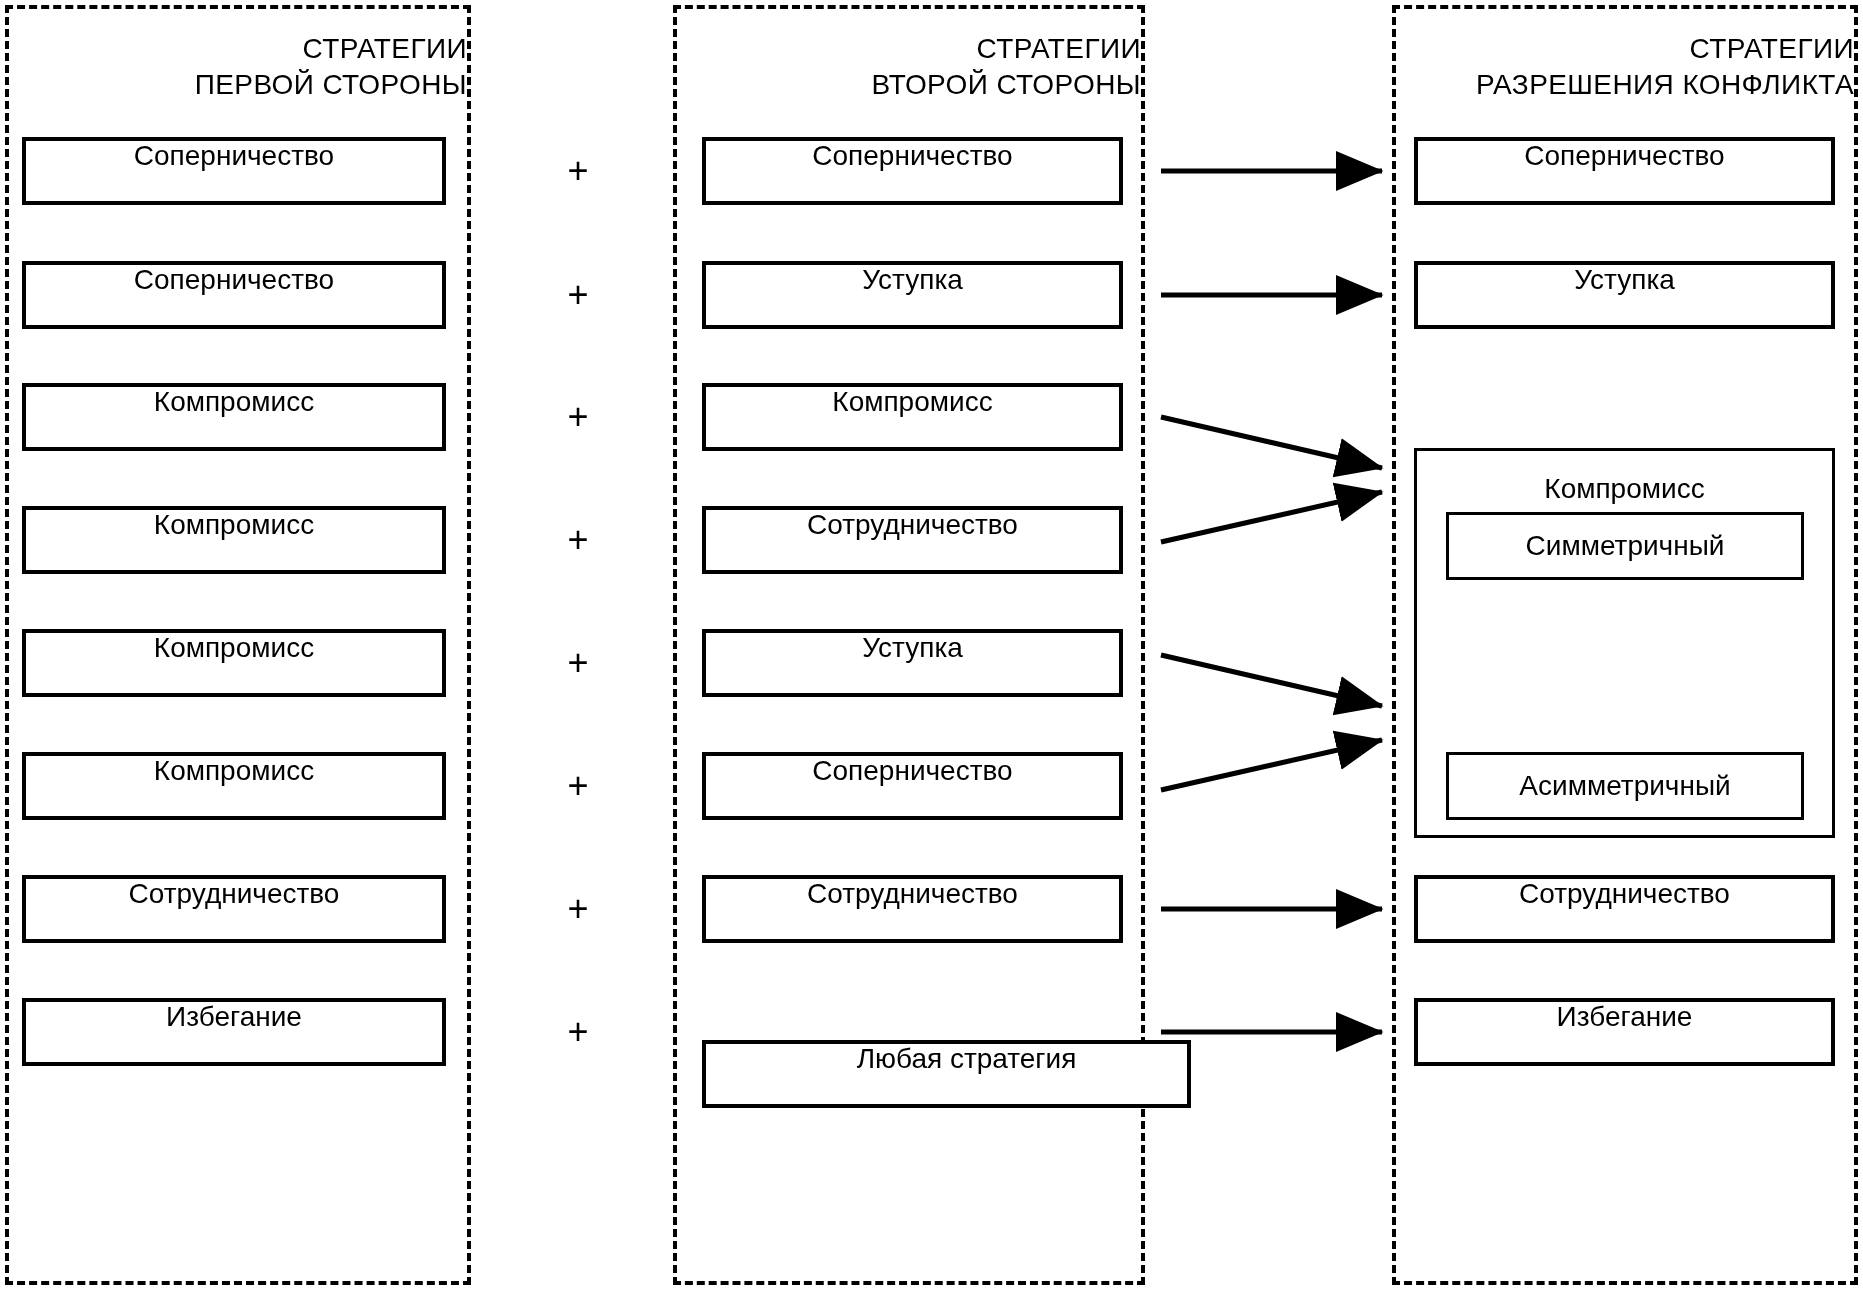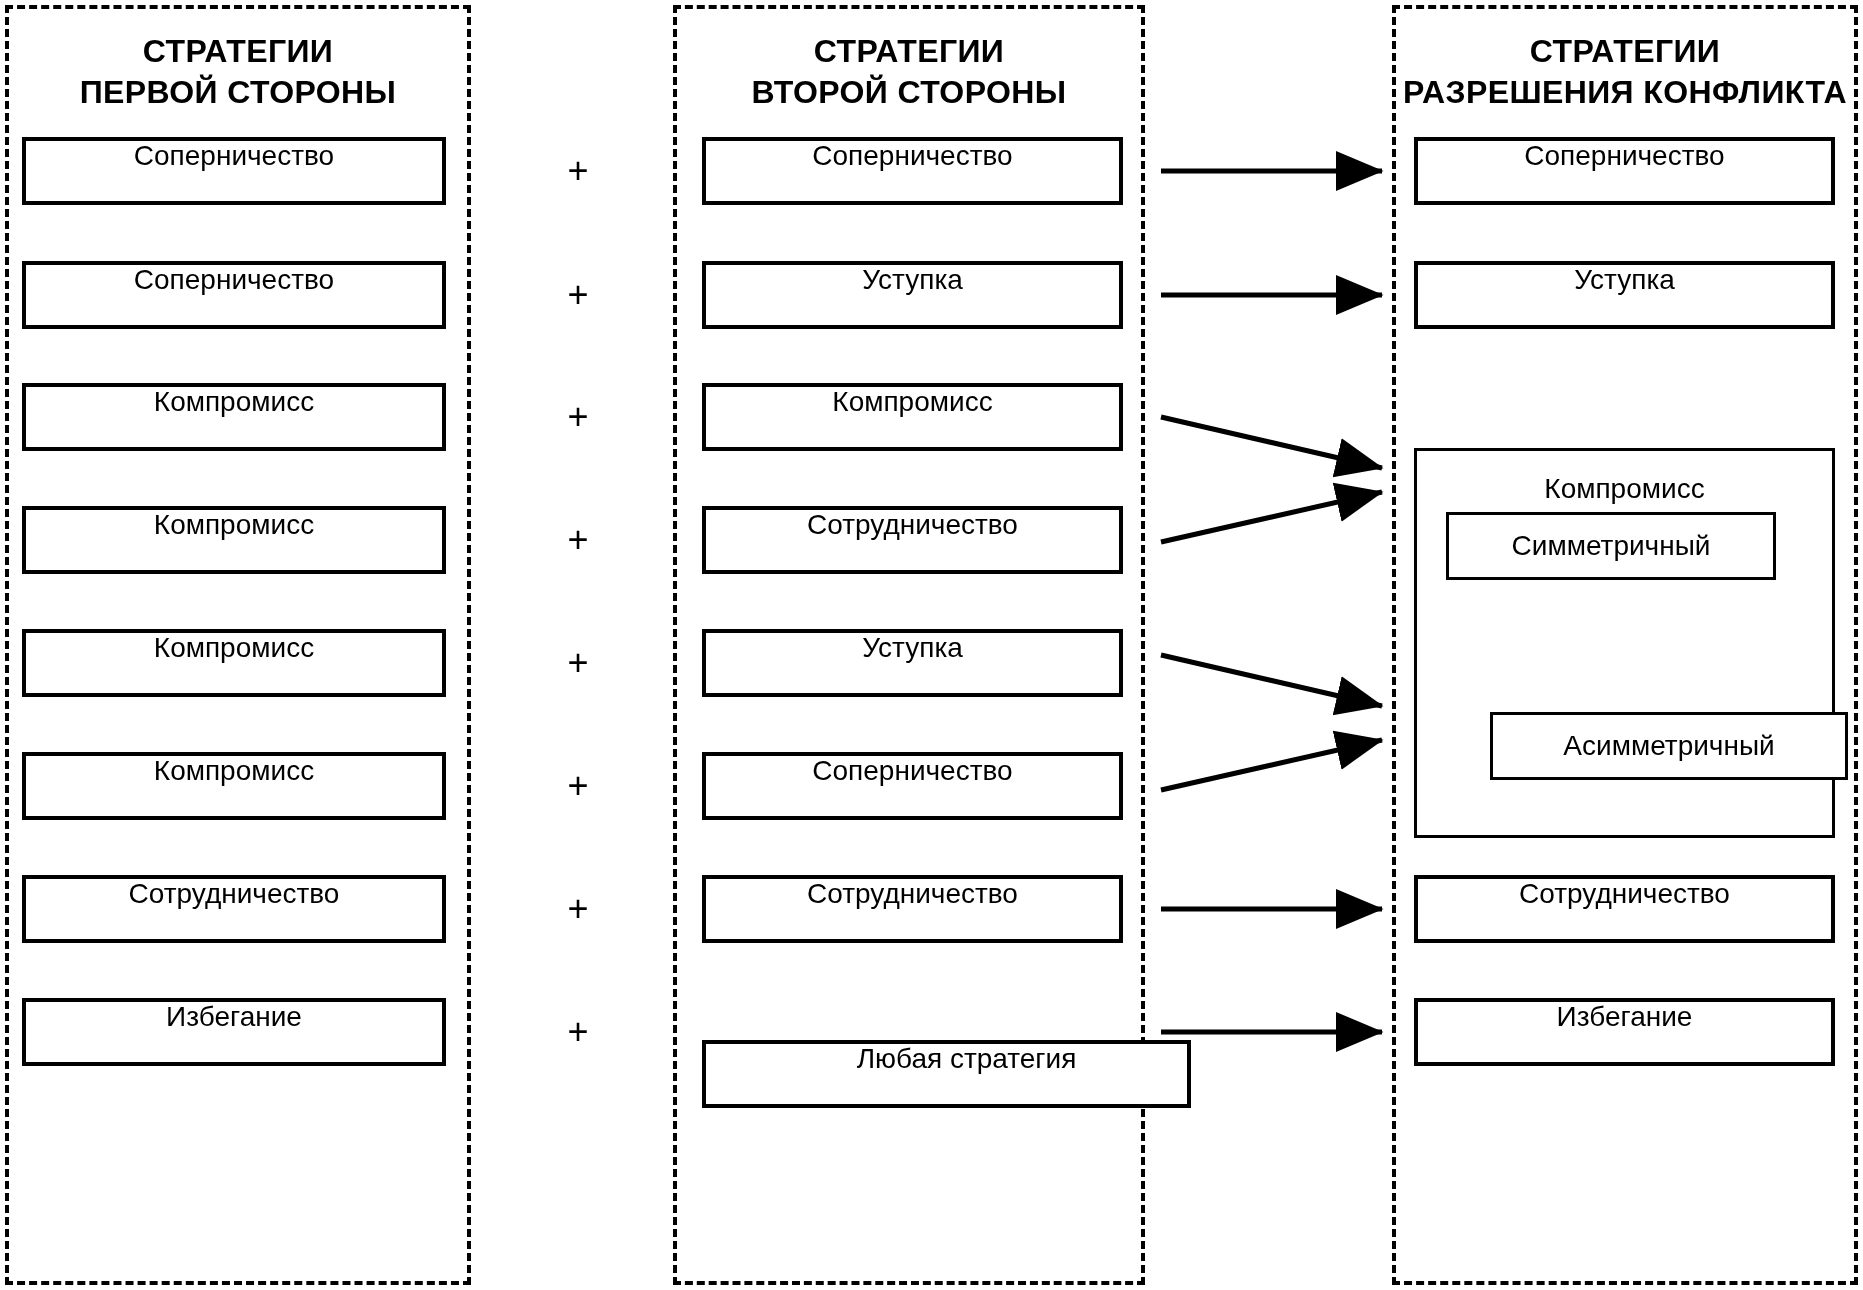--- a/index.html
+++ b/index.html
@@ -24,23 +24,23 @@
     position: absolute;
     border: 4px dashed #000000;
     box-sizing: border-box;
     background: transparent;
   }
   .col-title {
     position: absolute;
     left: 0;
     right: 0;
     top: 22px;
-    text-align: center;
-    font-size: 32px;
-    font-weight: bold;
+    text-align: right;
+    font-size: 28px;
+    font-weight: normal;
     line-height: 1.28;
     letter-spacing: 0.4px;
     white-space: pre-line;
   }
 
   
   .sbox {
     position: absolute;
     border: 4px solid #000000;
     box-sizing: border-box;
@@ -180,24 +180,24 @@
   <div class="sbox" style="left:1414px; top:137px; width:421px; height:68px;">
     <span>Соперничество</span>
   </div>
   <div class="sbox" style="left:1414px; top:261px; width:421px; height:68px;">
     <span>Уступка</span>
   </div>
 
   <div class="group-box" style="left:1414px; top:448px; width:421px; height:390px;">
     <div class="group-label">Компромисс</div>
   </div>
-  <div class="sbox-inner" style="left:1446px; top:512px; width:330px; height:68px;">
+  <div class="sbox-inner" style="left:1446px; top:512px; width:358px; height:68px;">
     <span>Симметричный</span>
   </div>
-  <div class="sbox-inner" style="left:1446px; top:712px; width:358px; height:68px;margin-left:44px;">
+  <div class="sbox-inner" style="left:1446px; top:752px; width:358px; height:68px;">
     <span>Асимметричный</span>
   </div>
 
   <div class="sbox" style="left:1414px; top:875px; width:421px; height:68px;">
     <span>Сотрудничество</span>
   </div>
   <div class="sbox" style="left:1414px; top:998px; width:421px; height:68px;">
     <span>Избегание</span>
   </div>
 

